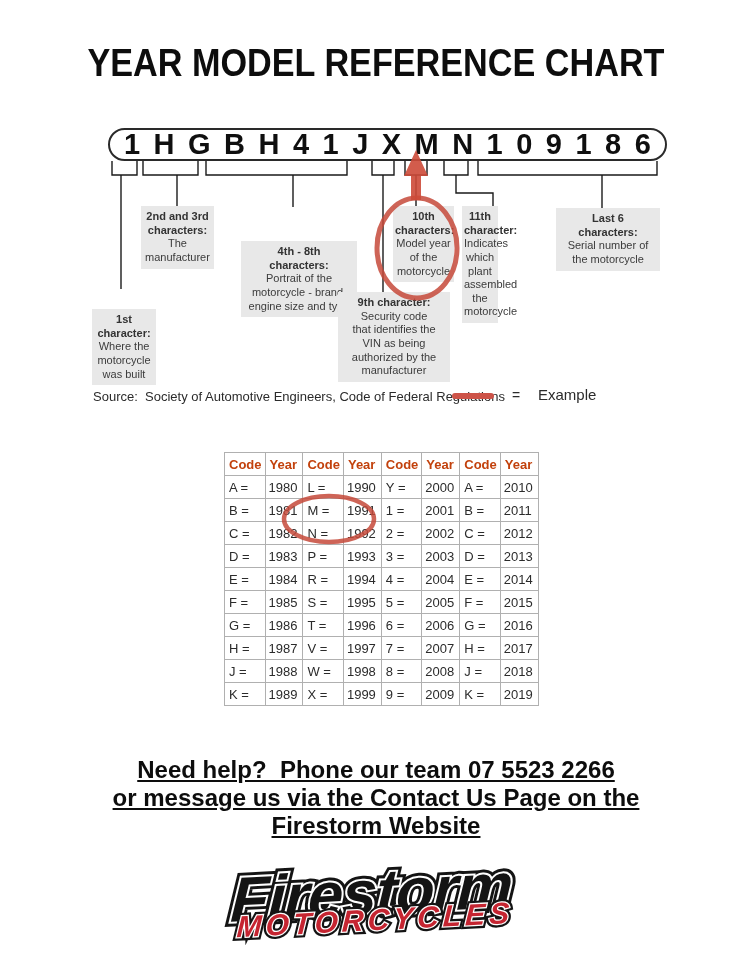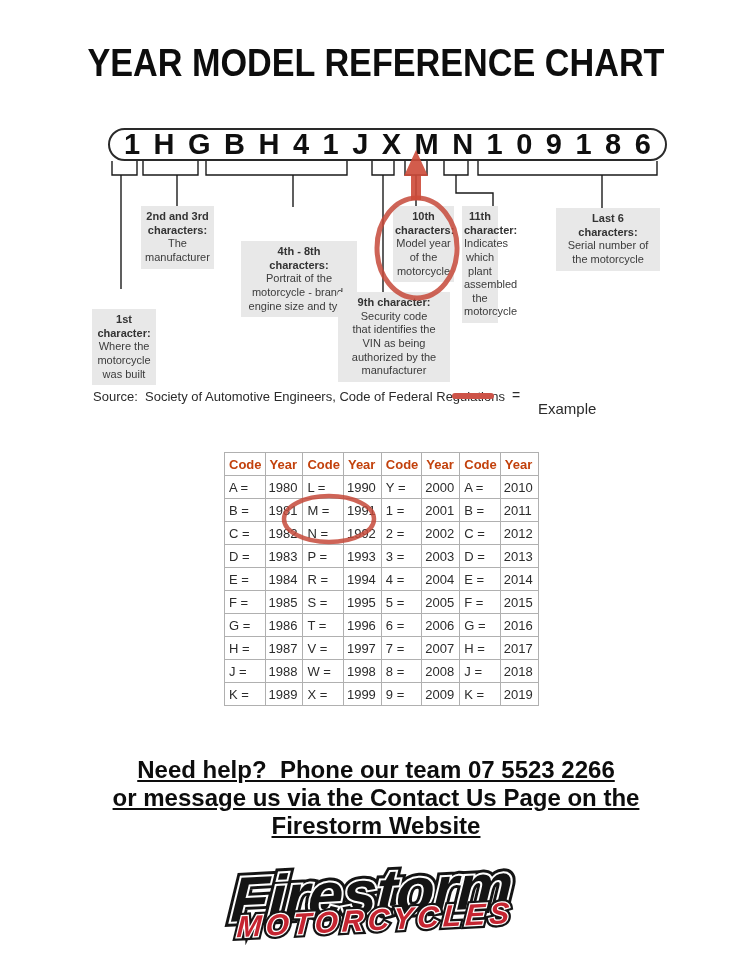--- a/index.html
+++ b/index.html
@@ -25,21 +25,21 @@
   .callout{position:absolute;background:#e8e8e8;text-align:center;
            padding:4px 2px;box-sizing:border-box;font-size:11px;line-height:1.24;
            color:#3b3b3b;z-index:2;}
   .co-head{font-weight:bold;white-space:pre-line;color:#333;}
   .co-body{white-space:pre-line;}
 
   
   .source-note{position:absolute;left:93px;top:389px;font-size:13px;color:#2b2b2b;
                white-space:pre-wrap;}
   .legend-equals{position:absolute;left:512px;top:387px;font-size:14px;color:#2b2b2b;}
-  .legend-label{position:absolute;left:538px;top:386px;font-size:15px;color:#2b2b2b;margin-top:14px;}
+  .legend-label{position:absolute;left:538px;top:386px;font-size:15px;color:#2b2b2b;}
 
   
   table.year-table{position:absolute;left:224px;top:452px;border-collapse:collapse;
                    font-size:13px;z-index:2;}
   .year-table th,.year-table td{border:1px solid #b0b0b0;height:23px;box-sizing:border-box;}
   .year-table th{font-weight:bold;color:#c2410c;text-align:left;padding:3px 3px 3px 4px;}
   .year-table td{color:#2b2b2b;padding:2px 3px;}
   .year-table td.cd{width:35px;text-align:left;padding-left:4px;}
   .year-table td.yr{width:34px;padding-right:5px;}
 

